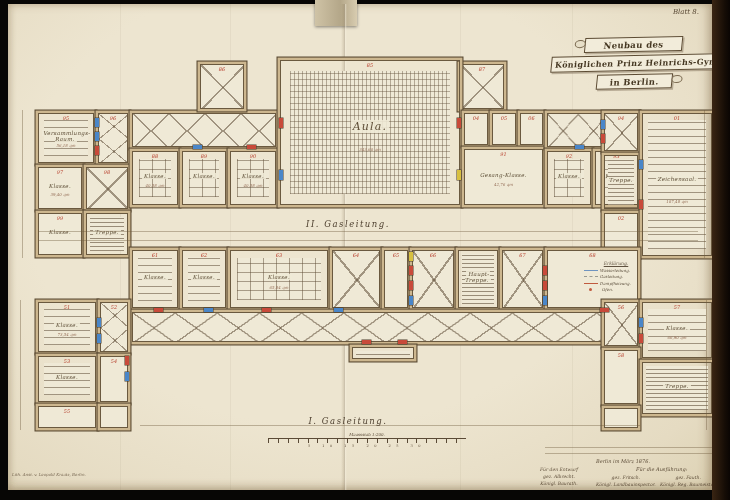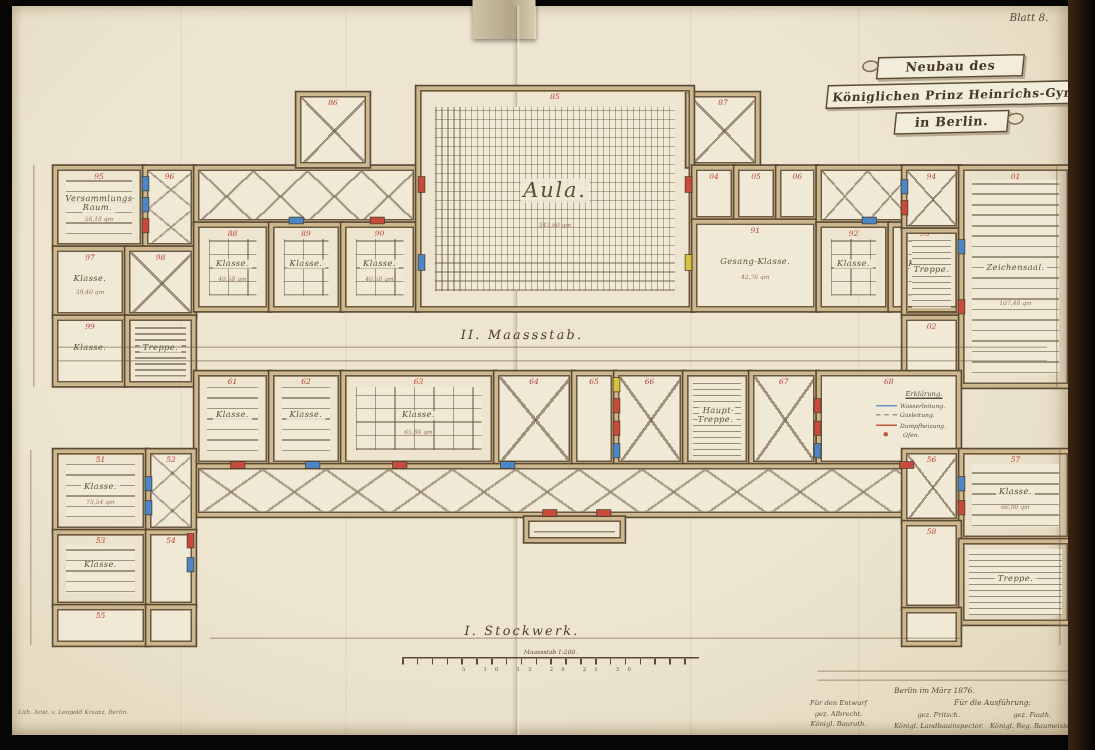--- a/index.html
+++ b/index.html
@@ -45,21 +45,21 @@
   .p-stairs{padding:3px;background-origin:content-box;background-clip:content-box;
         background-image:repeating-linear-gradient(0deg,rgba(96,78,56,.6) 0 1px,transparent 1px 4px)}
   .p-aula{padding:10px 9px;background-origin:content-box;background-clip:content-box;
         background-image:repeating-linear-gradient(90deg,rgba(96,78,56,.42) 0 1px,transparent 1px 4px),
                          repeating-linear-gradient(0deg,rgba(96,78,56,.42) 0 1px,transparent 1px 6px)}
   .rnum{position:absolute;top:1px;left:0;right:0;text-align:center;font-size:5px;
         font-style:italic;color:#b8402e;line-height:6px}
   .rname{position:absolute;top:46%;left:0;right:0;transform:translateY(-50%);text-align:center;
         font-size:5.5px;font-style:italic;color:#5f4f38;letter-spacing:.3px;line-height:6px}
   .rname span{background:rgba(239,233,214,.88);padding:0 2px}
-  .rname.big{font-size:14px;letter-spacing:1.2px}
+  .rname.big{font-size:11px;letter-spacing:1.2px}
   .rdims{position:absolute;top:60%;left:0;right:0;text-align:center;font-size:4px;
         font-style:italic;color:#97715a;line-height:5px}
   .fx{position:absolute;box-shadow:0 0 0 .5px #4a3c2a}
 
   .floor-label{position:absolute;width:160px;text-align:center;font-size:8.5px;font-style:italic;
         color:#4f4130;letter-spacing:1.5px}
   .dim{position:absolute;background:rgba(110,90,60,.4)}
 
   
   #legend{position:absolute;left:584px;top:261px;width:64px;font-size:4px;color:#5f5240;z-index:5}
@@ -305,22 +305,22 @@
 <div class="dim" style="left:38px;top:231px;width:660px;height:1px"></div>
 <div class="dim" style="left:38px;top:240px;width:660px;height:1px"></div>
 <div class="dim" style="left:140px;top:425px;width:500px;height:1px"></div>
 <div class="dim" style="left:545px;top:447px;width:172px;height:1px"></div>
 <div class="dim" style="left:545px;top:453px;width:172px;height:1px"></div>
 <div class="dim" style="left:22px;top:110px;width:1px;height:148px"></div>
 <div class="dim" style="left:20px;top:300px;width:1px;height:130px"></div>
 <div class="dim" style="left:704px;top:110px;width:1px;height:148px"></div>
 <div class="dim" style="left:706px;top:300px;width:1px;height:130px"></div>
 
-<div class="floor-label" style="left:268px;top:219px">II. Maassstab.</div>
-<div class="floor-label" style="left:268px;top:416px">I. Stockwerk.</div>
+<div class="floor-label" style="left:268px;top:219px">II. Gasleitung.</div>
+<div class="floor-label" style="left:268px;top:416px">I. Gasleitung.</div>
 
 <div id="legend">
   <div class="lg-title">Erklärung.</div>
   <div id="legend-items">
       <div class="lg-row">
         <div class="lg-swatch" style="border-top-color: rgb(111, 148, 192);"></div>
         <div class="lg-label">Wasserleitung.</div>
       </div>
       <div class="lg-row">
         <div class="lg-swatch dashed" style="border-top-color: rgb(154, 154, 146);"></div>

